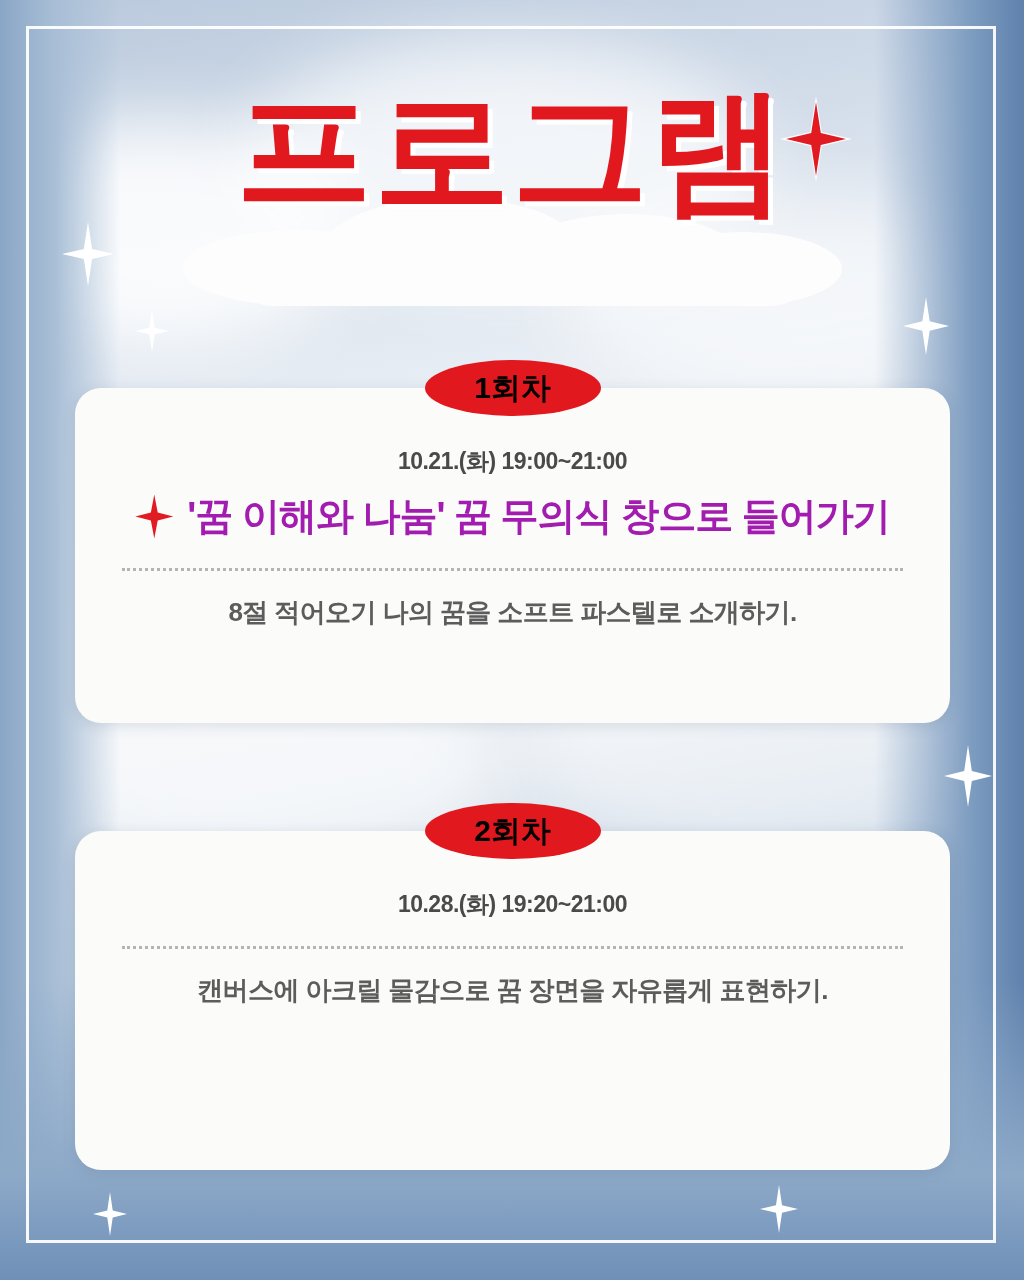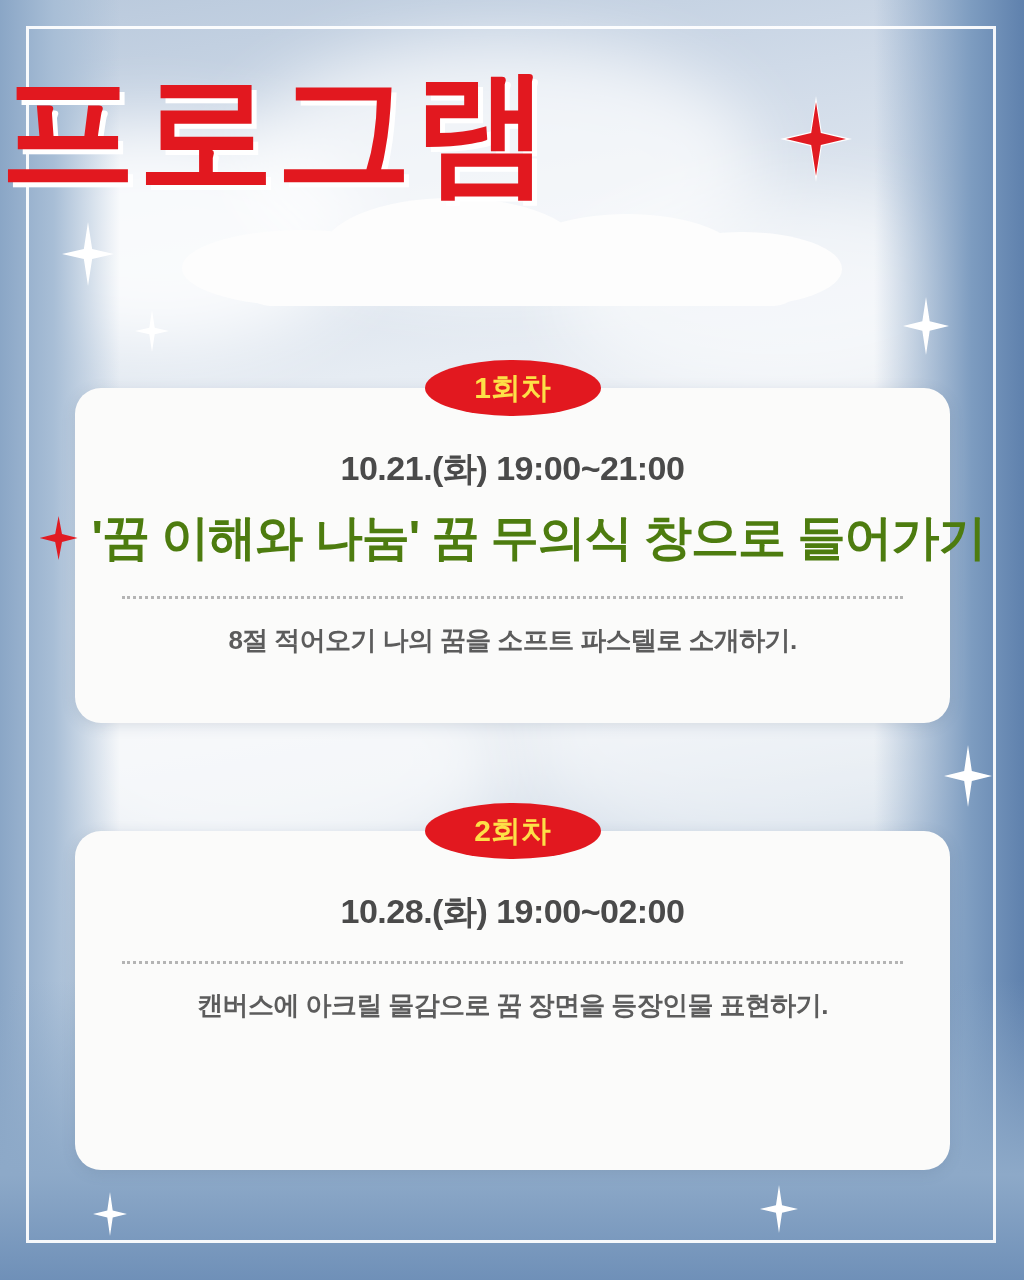--- a/index.html
+++ b/index.html
@@ -94,51 +94,50 @@
     height: 118px;
   }
   .title-cloud span {
     position: absolute;
     background: #fdfdfd;
     border-radius: 50%;
   }
   .poster-title {
     position: absolute;
     left: 0; right: 0;
-    top: 0;
-    text-align: left;
+    top: 8px;
+    text-align: center;
     font-size: 136px;
     line-height: 1.22;
     font-weight: 700;
     color: #e2181f;
     letter-spacing: 2px;
     text-shadow: 5px 5px 0 #ffffff;
     white-space: nowrap;
-    font-family: Liberation Mono, monospace;
   }
 
   
   .session {
     position: absolute;
     left: 75px;
     width: 875px;
   }
   .session-1 { top: 360px; }
   .session-2 { top: 803px; }
 
   .badge {
     position: absolute;
     left: 50%;
     transform: translateX(-50%);
     top: 0;
     width: 176px;
     height: 56px;
     border-radius: 50%;
     background: #e2181f;
-    color: #fde047;
+    color: #000000;
     font-size: 30px;
     font-weight: 700;
     display: flex;
     align-items: center;
     justify-content: center;
     z-index: 3;
     letter-spacing: 0px;
   }
 
   .card {
@@ -153,21 +152,21 @@
   }
   .card-1 { height: 335px; }
   .card-2 { height: 339px; }
 
   .card-inner {
     padding: 58px 30px 0 30px;
   }
 
   .date-line {
     text-align: center;
-    font-size: 34px;
+    font-size: 23px;
     font-weight: 700;
     color: #4a4a4a;
     letter-spacing: -0.5px;
     white-space: nowrap;
   }
 
   .topic-line {
     margin-top: 14px;
     display: flex;
     align-items: center;
@@ -182,23 +181,23 @@
     flex: none;
   }
   .topic-star i {
     position: absolute;
     inset: 0;
     background: #e11b22;
     -webkit-clip-path: polygon(50% 0%, 59% 41%, 100% 50%, 59% 59%, 50% 100%, 41% 59%, 0% 50%, 41% 41%);
     clip-path: polygon(50% 0%, 59% 41%, 100% 50%, 59% 59%, 50% 100%, 41% 59%, 0% 50%, 41% 41%);
   }
   .topic-text {
-    font-size: 48px;
-    font-weight: 700;
-    color: #4d7c0f;
+    font-size: 38px;
+    font-weight: 700;
+    color: #a21caf;
     letter-spacing: -1px;
   }
 
   .divider {
     margin: 26px 17px 0 17px;
     border-top: 3px dotted #b4b4b4;
     height: 0;
   }
 
   .desc {
@@ -274,22 +273,22 @@
           <p>8절 적어오기 나의 꿈을 소프트 파스텔로 소개하기.</p>
         </div>
       </div>
     </div>
   </div>
 
   <div class="session session-2">
     <div class="badge">2회차</div>
     <div class="card card-2">
       <div class="card-inner">
-        <div class="date-line">10.28.(화) 19:00~02:00</div>
+        <div class="date-line">10.28.(화) 19:20~21:00</div>
         <div class="divider"></div>
         <div class="desc">
-          <p>캔버스에 아크릴 물감으로 꿈 장면을 등장인물 표현하기.</p>
+          <p>캔버스에 아크릴 물감으로 꿈 장면을 자유롭게 표현하기.</p>
         </div>
       </div>
     </div>
   </div>
 
 </div>
 
 </body></html>

